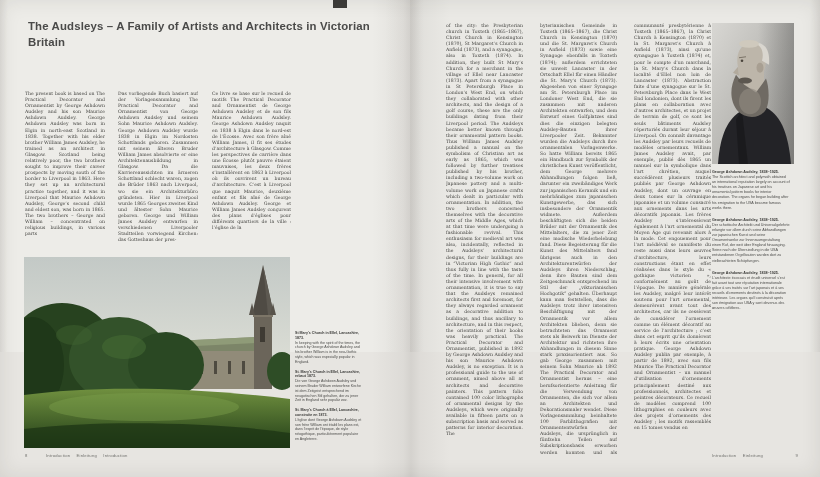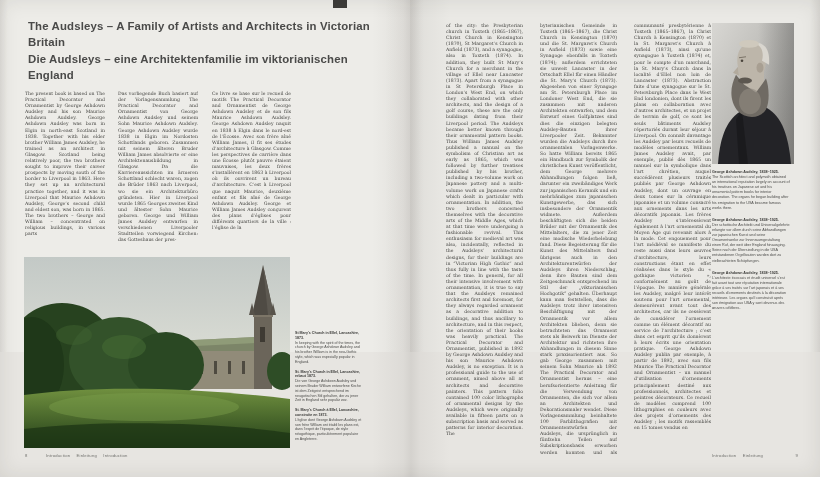--- a/index.html
+++ b/index.html
@@ -40,21 +40,20 @@
 </style>
 </head>
 <body>
 
 <div class="spread">
 
   <div class="page" id="pageL">
 
     <div id="title">
       <div>The Audsleys – A Family of Artists and Architects in Victorian Britain</div>
-      <div>Die Audsleys – eine Architektenfamilie im viktorianischen England</div>
     </div>
 
     <div class="col" style="left:25px;top:91px;width:80px;height:161px;">The present book is based on The Practical Decorator and Ornamentist by George Ashdown Audsley and his son Maurice Ashdown Audsley. George Ashdown Audsley was born in Elgin in north-east Scotland in 1838. Together with his elder brother William James Audsley, he trained as an architect in Glasgow. Scotland being relatively poor, the two brothers sought to improve their career prospects by moving south of the border to Liverpool in 1863. Here they set up an architectural practice together, and it was in Liverpool that Maurice Ashdown Audsley, George’s second child and eldest son, was born in 1865. The two brothers – George and William – concentrated on religious buildings, in various parts</div>
     <div class="col" style="left:118px;top:91px;width:80px;height:161px;">Das vorliegende Buch basiert auf der Vorlagensammlung The Practical Decorator and Ornamentist von George Ashdown Audsley und seinem Sohn Maurice Ashdown Audsley. George Ashdown Audsley wurde 1838 in Elgin im Nordosten Schottlands geboren. Zusammen mit seinem älteren Bruder William James absolvierte er eine Architektenausbildung in Glasgow. Da die Karriereaussichten im ärmeren Schottland schlecht waren, zogen die Brüder 1863 nach Liverpool, wo sie ein Architekturbüro gründeten. Hier in Liverpool wurde 1865 Georges zweites Kind und ältester Sohn Maurice geboren. George und William James Audsley entwarfen in verschiedenen Liverpooler Stadtteilen vorwiegend Kirchen: das Gotteshaus der pres-</div>
     <div class="col" style="left:212px;top:91px;width:79px;height:161px;">Ce livre se base sur le recueil de motifs The Practical Decorator and Ornamentist de George Ashdown Audsley et de son fils Maurice Ashdown Audsley. George Ashdown Audsley naquit en 1838 à Elgin dans le nord-est de l’Écosse. Avec son frère aîné William James, il fit ses études d’architecture à Glasgow. Comme les perspectives de carrière dans une Écosse plutôt pauvre étaient mauvaises, les deux frères s’installèrent en 1863 à Liverpool où ils ouvrirent un bureau d’architecture. C’est à Liverpool que naquit Maurice, deuxième enfant et fils aîné de George Ashdown Audsley. George et William James Audsley conçurent des plans d’églises pour différents quartiers de la ville : l’église de la</div>
 
     <div class="photo" style="left:24px;top:257px;width:266px;height:191px;">
       <svg viewBox="0 0 266 191" preserveAspectRatio="none">
         <defs>
           <linearGradient id="sky" x1="0" y1="0" x2="0" y2="1">

